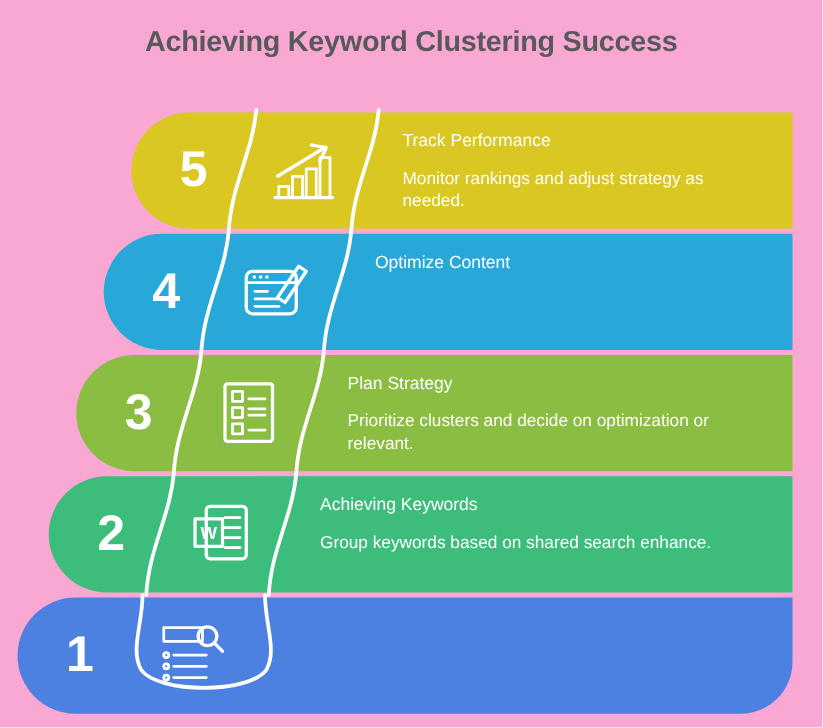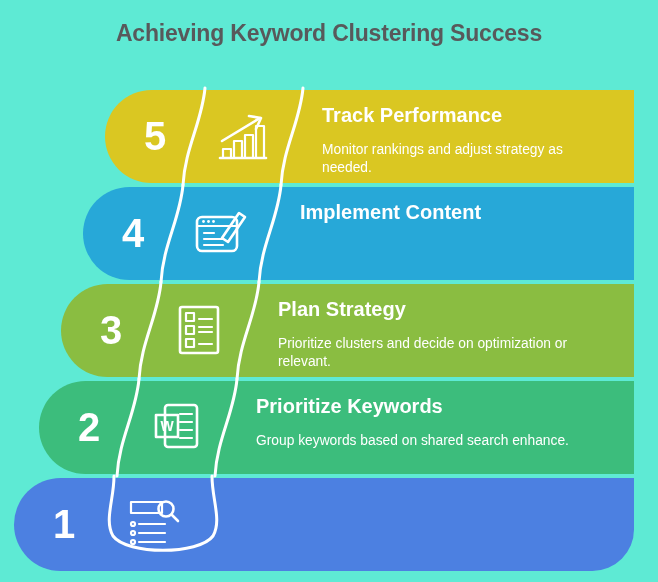--- a/index.html
+++ b/index.html
@@ -1,17 +1,17 @@
 <!DOCTYPE html>
 <html><head>
 <meta charset="utf-8">
 <style>
   html,body{margin:0;padding:0;background:#fff;}
   .canvas{
-    position:relative;width:658px;height:582px;background:#5eead4;
+    position:relative;width:658px;height:582px;background:#f9a8d4;
     font-family:"Liberation Sans", sans-serif;overflow:hidden;
   }
   .main-title{
     position:absolute;top:20px;left:0;width:100%;text-align:center;
     font-size:23px;font-weight:bold;color:#58595b;letter-spacing:-0.2px;
   }
   .row{position:absolute;height:93px;border-radius:47px 0 0 47px;color:#fff;}
   .row5{top:90px;left:105px;width:529px;}
   .row4{top:187px;left:83px;width:551px;}
   .row3{top:284px;left:61px;width:573px;}
@@ -19,21 +19,21 @@
   .row1{top:478px;left:14px;width:620px;border-radius:47px 0 42px 47px;}
   .num{
     position:absolute;left:0;top:0;width:100px;height:100%;
     display:flex;align-items:center;justify-content:center;
     font-size:40px;font-weight:bold;
   }
   .icon-box{position:absolute;left:110px;top:18px;width:56px;height:56px;}
   .icon-box svg{display:block;width:56px;height:56px;overflow:visible;}
   .dividers{position:absolute;left:0;top:0;width:100%;height:100%;overflow:visible;pointer-events:none;}
   .txt{position:absolute;left:217px;top:14px;right:12px;}
-  .step-title{font-size:20px;font-weight:bold;margin:0 0 9px 0;}
+  .step-title{font-size:14px;font-weight:normal;margin:0 0 9px 0;}
   .step-desc{font-size:13.8px;line-height:1.32;white-space:pre-line;margin-top:14px;}
   .stroke{fill:none;stroke:#ffffff;stroke-width:2.6;stroke-linecap:round;stroke-linejoin:round;}
   .thin{stroke-width:2.2;}
   .wline{fill:none;stroke:#ffffff;stroke-width:3;stroke-linecap:round;}
   .wtext{fill:#ffffff;stroke:none;font-family:"Liberation Sans",sans-serif;font-weight:bold;font-size:14px;}
   .dot{fill:#ffffff;stroke:none;}
 </style>
 </head>
 <body>
 
@@ -78,21 +78,21 @@
         <circle class="dot" cx="10.5" cy="16.5" r="1.4"></circle>
         <circle class="dot" cx="15.5" cy="16.5" r="1.4"></circle>
         <circle class="dot" cx="20.5" cy="16.5" r="1.4"></circle>
         <line class="stroke thin" x1="11" y1="28" x2="21" y2="28"></line>
         <line class="stroke thin" x1="11" y1="34" x2="30" y2="34"></line>
         <line class="stroke thin" x1="11" y1="40" x2="30" y2="40"></line>
         <path class="stroke" d="M29,33 L46,8 L52,12 L35,37 Z"></path>
       </svg>
     </div>
     <div class="txt">
-      <div class="step-title">Implement Content</div>
+      <div class="step-title">Optimize Content</div>
     </div>
   </div>
 
   <div class="row row3" style="background-color: rgb(138, 189, 65);">
     <svg class="dividers">
       <path class="wline" d="M100,-2 C97,32 80,58 78,95"></path>
       <path class="wline" d="M198,-2 C195,32 178,58 176,95"></path>
     </svg>
     <div class="num">3</div>
     <div class="icon-box">
@@ -125,21 +125,21 @@
         <rect class="stroke" x="16" y="6" width="32" height="42" rx="3"></rect>
         <line class="stroke thin" x1="31" y1="15" x2="43" y2="15"></line>
         <line class="stroke thin" x1="31" y1="23" x2="43" y2="23"></line>
         <line class="stroke thin" x1="31" y1="31" x2="43" y2="31"></line>
         <line class="stroke thin" x1="31" y1="39" x2="43" y2="39"></line>
         <rect class="stroke" x="7" y="16" width="22" height="22"></rect>
         <text class="wtext" x="18" y="32" text-anchor="middle">W</text>
       </svg>
     </div>
     <div class="txt">
-      <div class="step-title">Prioritize Keywords</div>
+      <div class="step-title">Achieving Keywords</div>
       <div class="step-desc">Group keywords based on shared search enhance.</div>
     </div>
   </div>
 
   <div class="row row1" style="background-color: rgb(76, 128, 225);">
     <svg class="dividers">
       <path class="wline" d="M100,-2 C100,22 90,42 99,58 C113,77 185,77 199,58 C208,42 198,22 198,-2"></path>
     </svg>
     <div class="num">1</div>
     <div class="icon-box">

